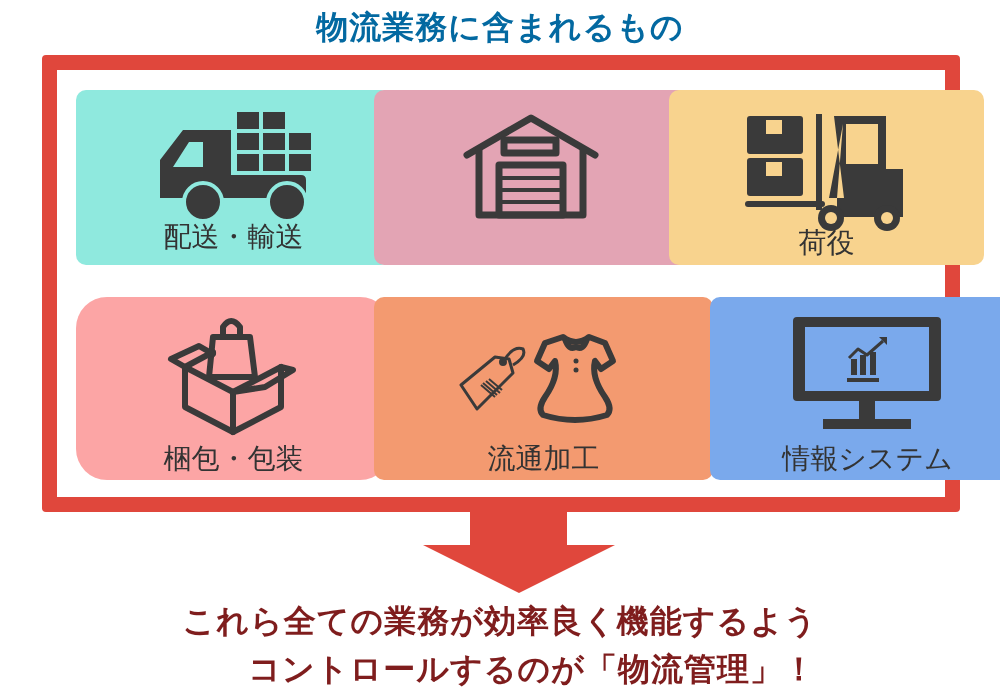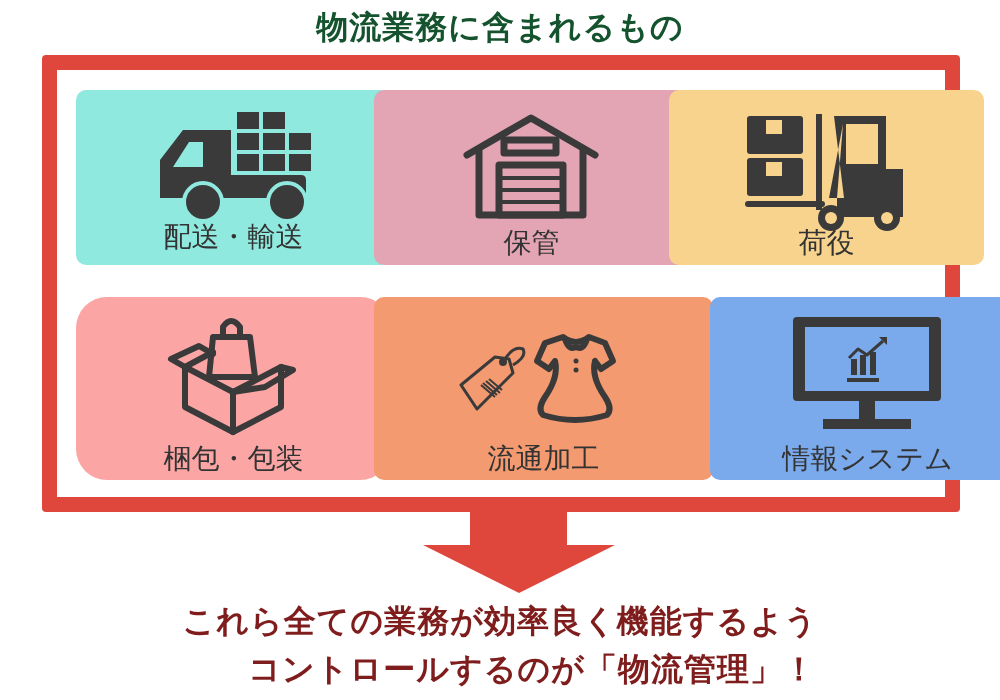--- a/index.html
+++ b/index.html
@@ -1,19 +1,19 @@
 <!DOCTYPE html>
 <html><head>
 <meta charset="utf-8">
 <style>
   html, body { margin:0; padding:0; }
   body { width:1000px; height:700px; background:#ffffff; position:relative; overflow:hidden;
          font-family:"DejaVu Sans", sans-serif; }
   .title { position:absolute; left:0; top:6px; width:1000px; text-align:center;
-           font-size:32px; font-weight:bold; color:#14532d; letter-spacing:1px; }
+           font-size:32px; font-weight:bold; color:#0369a1; letter-spacing:1px; }
   .frame { position:absolute; left:42px; top:55px; width:888px; height:427px;
            border:15px solid #e0473c; background:#ffffff; border-radius:4px; }
   .card { position:absolute; width:315px; border-radius:10px; }
   .card .icon { position:absolute; left:0; top:0; width:100%; }
   .card .label { position:absolute; left:0; width:100%; text-align:center;
                  font-size:28px; color:#333333; }
   .arrow { position:absolute; left:422px; top:512px; }
   .bottom { position:absolute; left:0; width:1000px; text-align:center;
             font-size:32px; font-weight:bold; color:#7f1d1d; letter-spacing:1px; }
 </style>
@@ -50,21 +50,20 @@
       <path d="M78 60 L78 125 L182 125 L182 60"></path>
       <rect x="103" y="50" width="52" height="13"></rect>
       <rect x="98" y="75" width="64" height="50"></rect>
     </g>
     <g stroke="#3a3a3a" stroke-width="4">
       <line x1="98" y1="88" x2="162" y2="88"></line>
         <line x1="98" y1="100" x2="162" y2="100"></line>
         <line x1="98" y1="112" x2="162" y2="112"></line>
     </g>
   </svg>
-  <div class="label" style="top:134px;">保管</div>
 </div>
 
 <div class="card" style="left:669px; top:90px; height:175px; background:#f8d38e;">
   <svg class="icon" width="261" height="150" viewBox="0 0 261 150">
     <g fill="#3a3a3a">
       <rect x="51" y="26" width="56" height="38" rx="3"></rect>
       <rect x="51" y="68" width="56" height="38" rx="3"></rect>
       <rect x="120" y="24" width="6" height="96"></rect>
       <rect x="49" y="111" width="80" height="6" rx="3"></rect>
       <path d="M138 26 L190 26 L190 79 L207 79 L207 127 L141 127 L141 108 L148 108 Z M147 34 L133 108 L141 108 Z" fill-rule="evenodd"></path>

